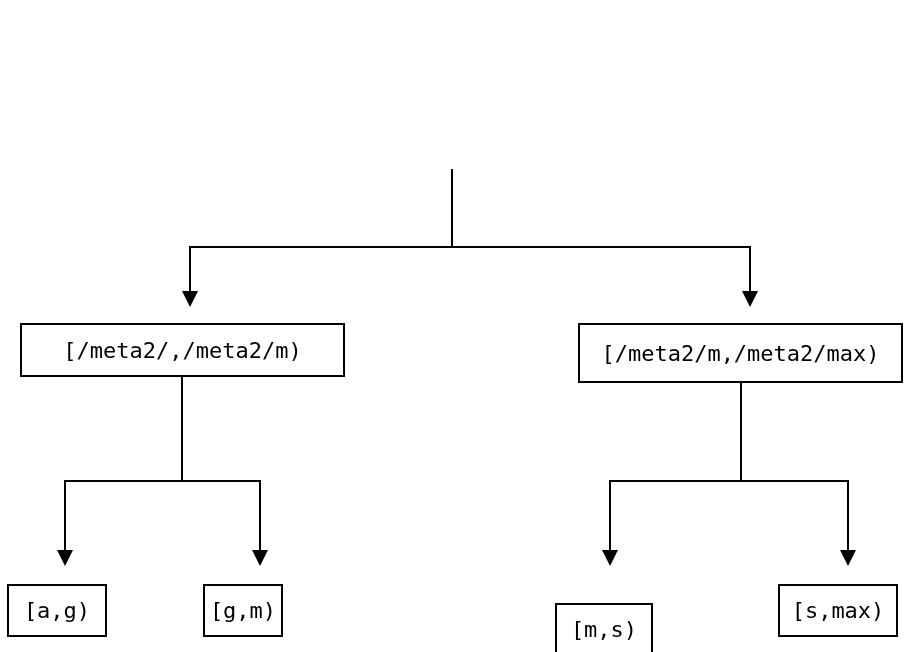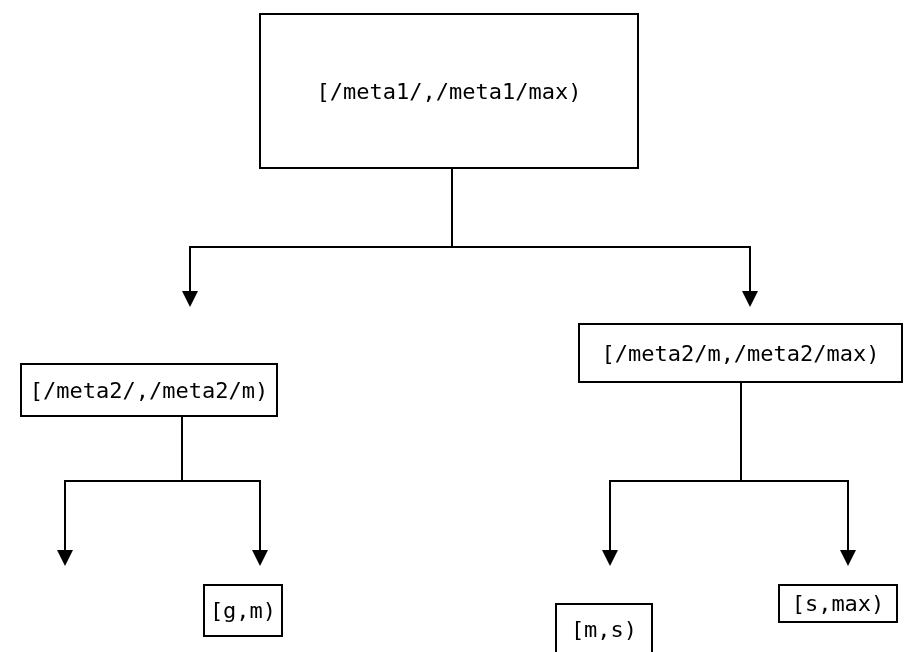--- a/index.html
+++ b/index.html
@@ -29,26 +29,26 @@
     display: flex;
     align-items: center;
     justify-content: center;
     font-family: "DejaVu Sans Mono", "Liberation Mono", monospace;
     font-size: 22px;
     font-weight: normal;
     color: #000000;
     white-space: nowrap;
   }
   #node-root       { left: 259px; top: 13px;  width: 380px; height: 156px; }
-  #node-meta2-low  { left: 20px;  top: 323px; width: 258px; height: 54px; margin-top: 40px; }
+  #node-meta2-low  { left: 20px;  top: 323px; width: 325px; height: 54px; }
   #node-meta2-high { left: 578px; top: 323px; width: 325px; height: 60px; }
   #node-leaf-ag    { left: 7px;   top: 584px; width: 100px; height: 53px; }
   #node-leaf-gm    { left: 203px; top: 584px; width: 80px; height: 53px; }
   #node-leaf-ms    { left: 555px; top: 584px; width: 98px;  height: 53px; margin-top: 19px; }
-  #node-leaf-smax  { left: 778px; top: 584px; width: 120px; height: 39px; }
+  #node-leaf-smax  { left: 778px; top: 584px; width: 120px; height: 53px; }
   .edge {
     fill: none;
     stroke: #000000;
     stroke-width: 2px;
   }
   .arrowhead {
     fill: #000000;
     stroke: none;
   }
 </style>
@@ -71,32 +71,32 @@
     <path class="edge" d="M182 377 V481 H260 V551"></path>
     <polygon class="arrowhead" points="252,550 268,550 260,566"></polygon>
 
     <path class="edge" d="M741 377 V481 H610 V551"></path>
     <polygon class="arrowhead" points="602,550 618,550 610,566"></polygon>
 
     <path class="edge" d="M741 377 V481 H848 V551"></path>
     <polygon class="arrowhead" points="840,550 856,550 848,566"></polygon>
   </svg>
 
-  <div class="node" id="node-root">
-    <span>[/meta1/,/meta1/max)</span>
-  </div>
 
   <div class="node" id="node-meta2-low">
     <span>[/meta2/,/meta2/m)</span>
   </div>
 
   <div class="node" id="node-meta2-high">
     <span>[/meta2/m,/meta2/max)</span>
   </div>
 
+  <div class="node" id="node-leaf-ag">
+    <span>[a,g)</span>
+  </div>
 
   <div class="node" id="node-leaf-gm">
     <span>[g,m)</span>
   </div>
 
   <div class="node" id="node-leaf-ms">
     <span>[m,s)</span>
   </div>
 
   <div class="node" id="node-leaf-smax">

